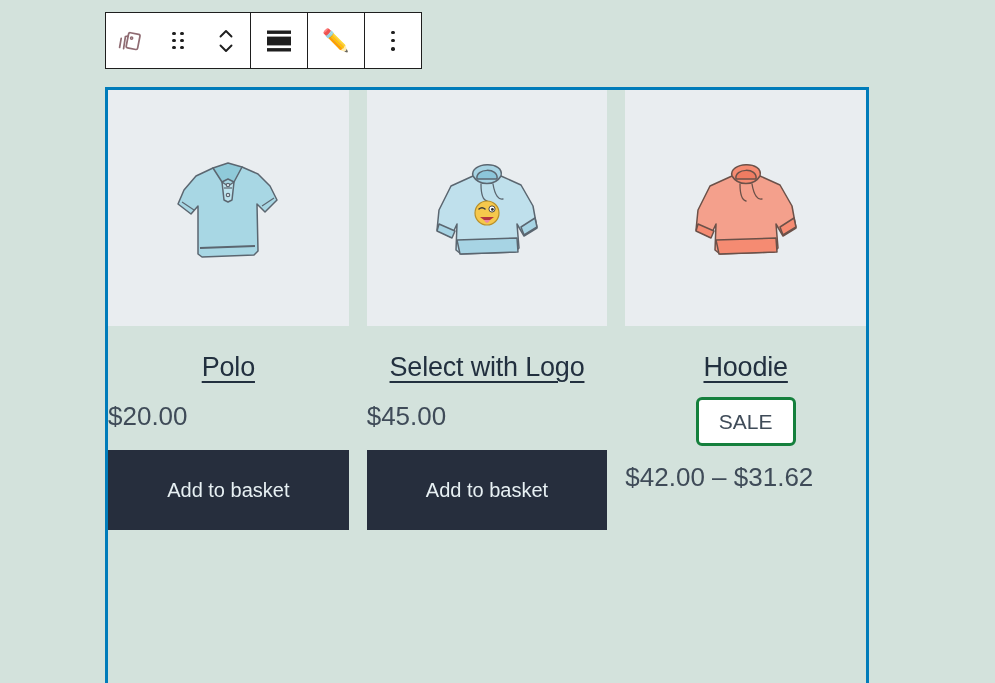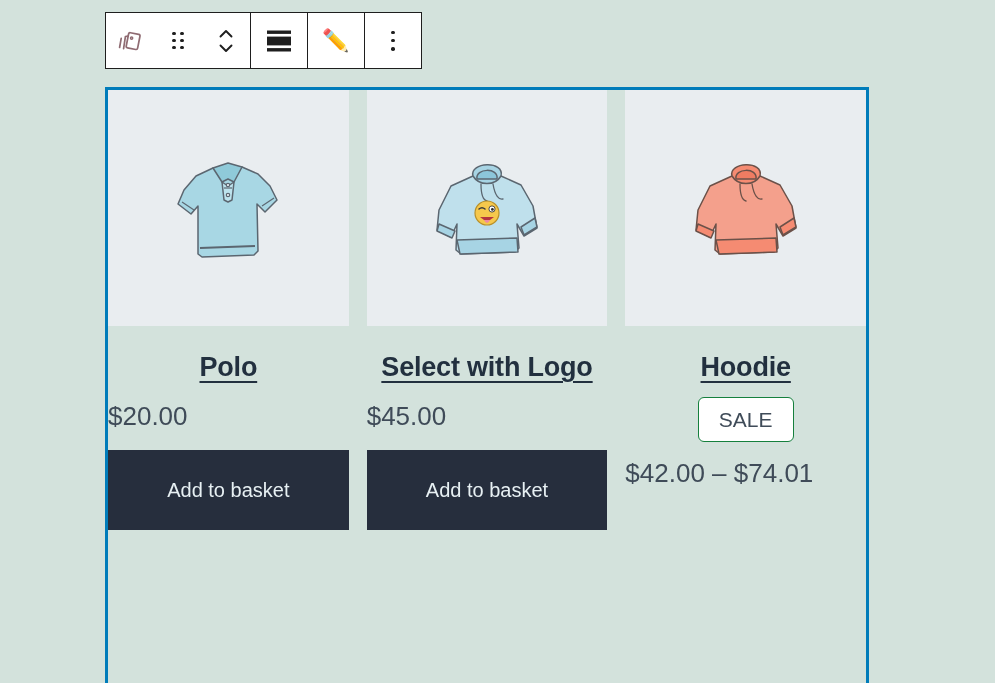--- a/index.html
+++ b/index.html
@@ -129,21 +129,21 @@
     display: flex;
     align-items: center;
     justify-content: center;
     flex: none;
   }
   .prod-img svg { display: block; }
 
   .prod-title {
     margin: 24px 0 0 0;
     font-size: 27px;
-    font-weight: bold;
+    font-weight: normal;
     color: #22303f;
     text-align: center;
     text-decoration: underline;
     text-underline-offset: 5px;
     text-decoration-thickness: 2px;
     line-height: 1.28;
     letter-spacing: -0.2px;
   }
 
   .prod-price {
@@ -154,21 +154,21 @@
     line-height: 1.2;
   }
 
   .sale-badge-row {
     display: flex;
     justify-content: center;
     margin-top: 12px;
   }
   .sale-badge {
     background: #ffffff;
-    border: 1px solid #15803d;
+    border: 3px solid #15803d;
     border-radius: 6px;
     padding: 10px 20px;
     font-size: 21px;
     color: #3f4b58;
     line-height: 1.1;
   }
 
   .add-btn {
     margin-top: 18px;
     background: #262e3d;
@@ -326,17 +326,17 @@
           <g stroke="#6b5149" stroke-width="1.3" fill="none" stroke-linecap="round">
             <path d="M64 46 C64 58, 66 62, 70 63"></path>
             <path d="M76 46 C78 58, 82 62, 86 61"></path>
           </g>
         </svg>
       </div>
       <div class="prod-title">Hoodie</div>
       <div class="sale-badge-row">
         <span class="sale-badge">SALE</span>
       </div>
-      <div class="prod-price">$42.00 – $74.01</div>
+      <div class="prod-price">$42.00 – $31.62</div>
     </div>
 
   </div>
 </div>
 
 </body></html>

